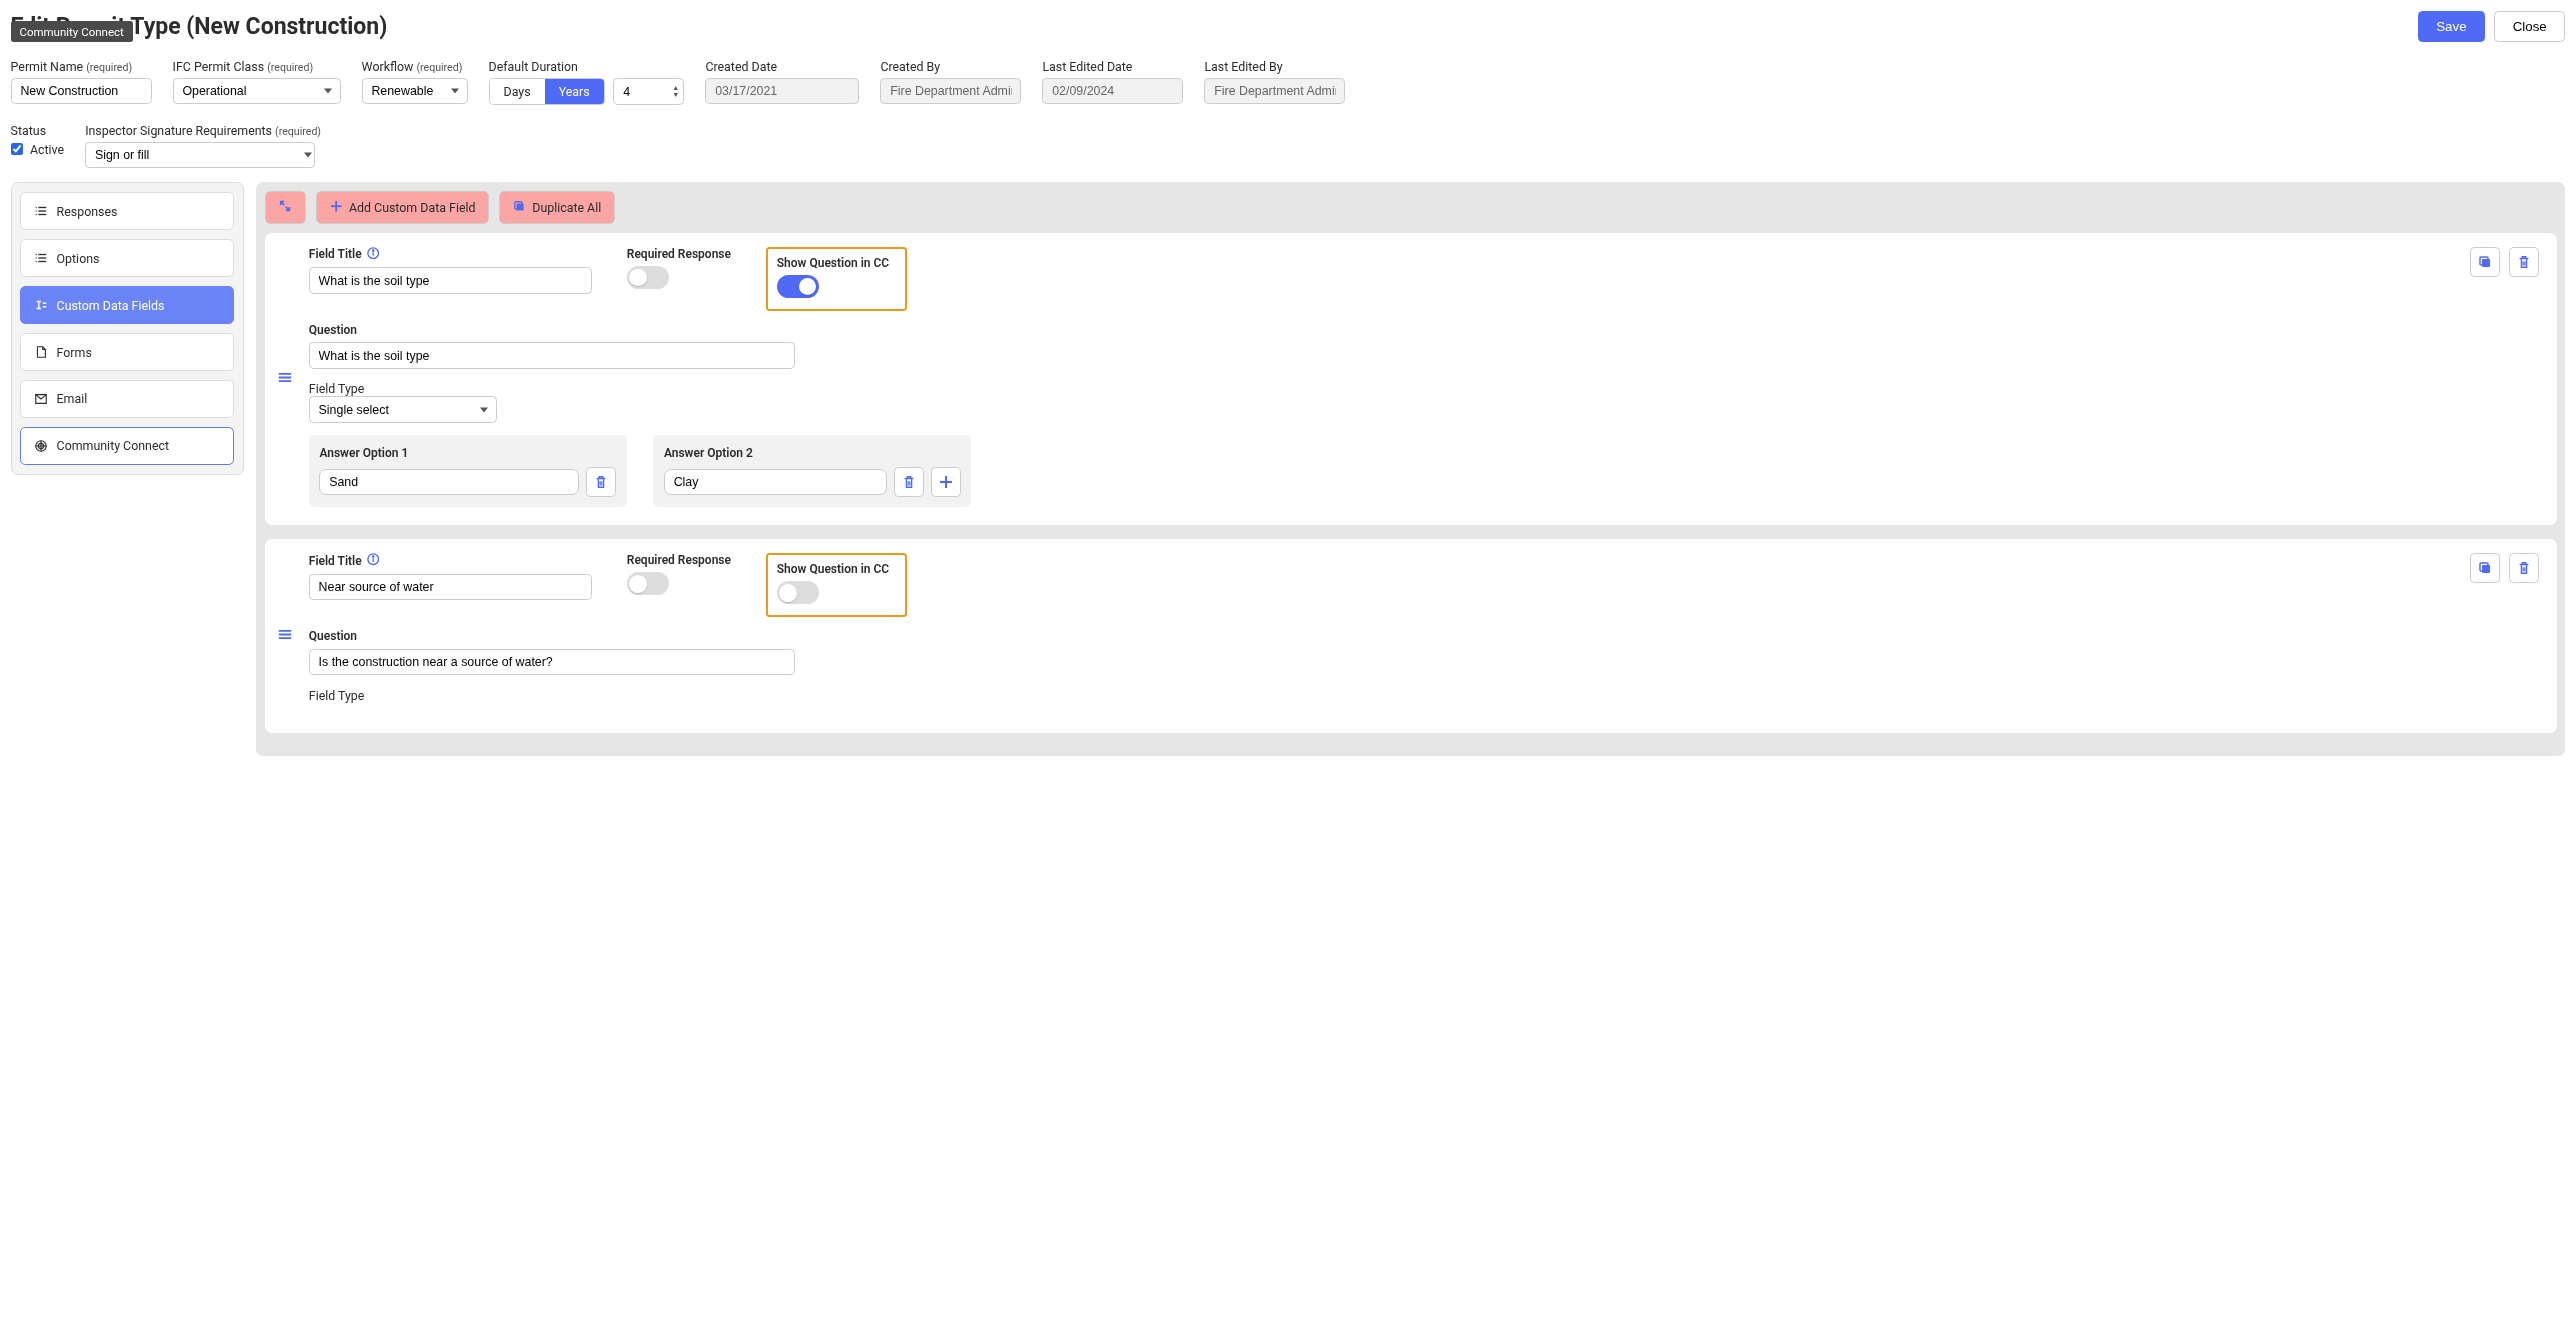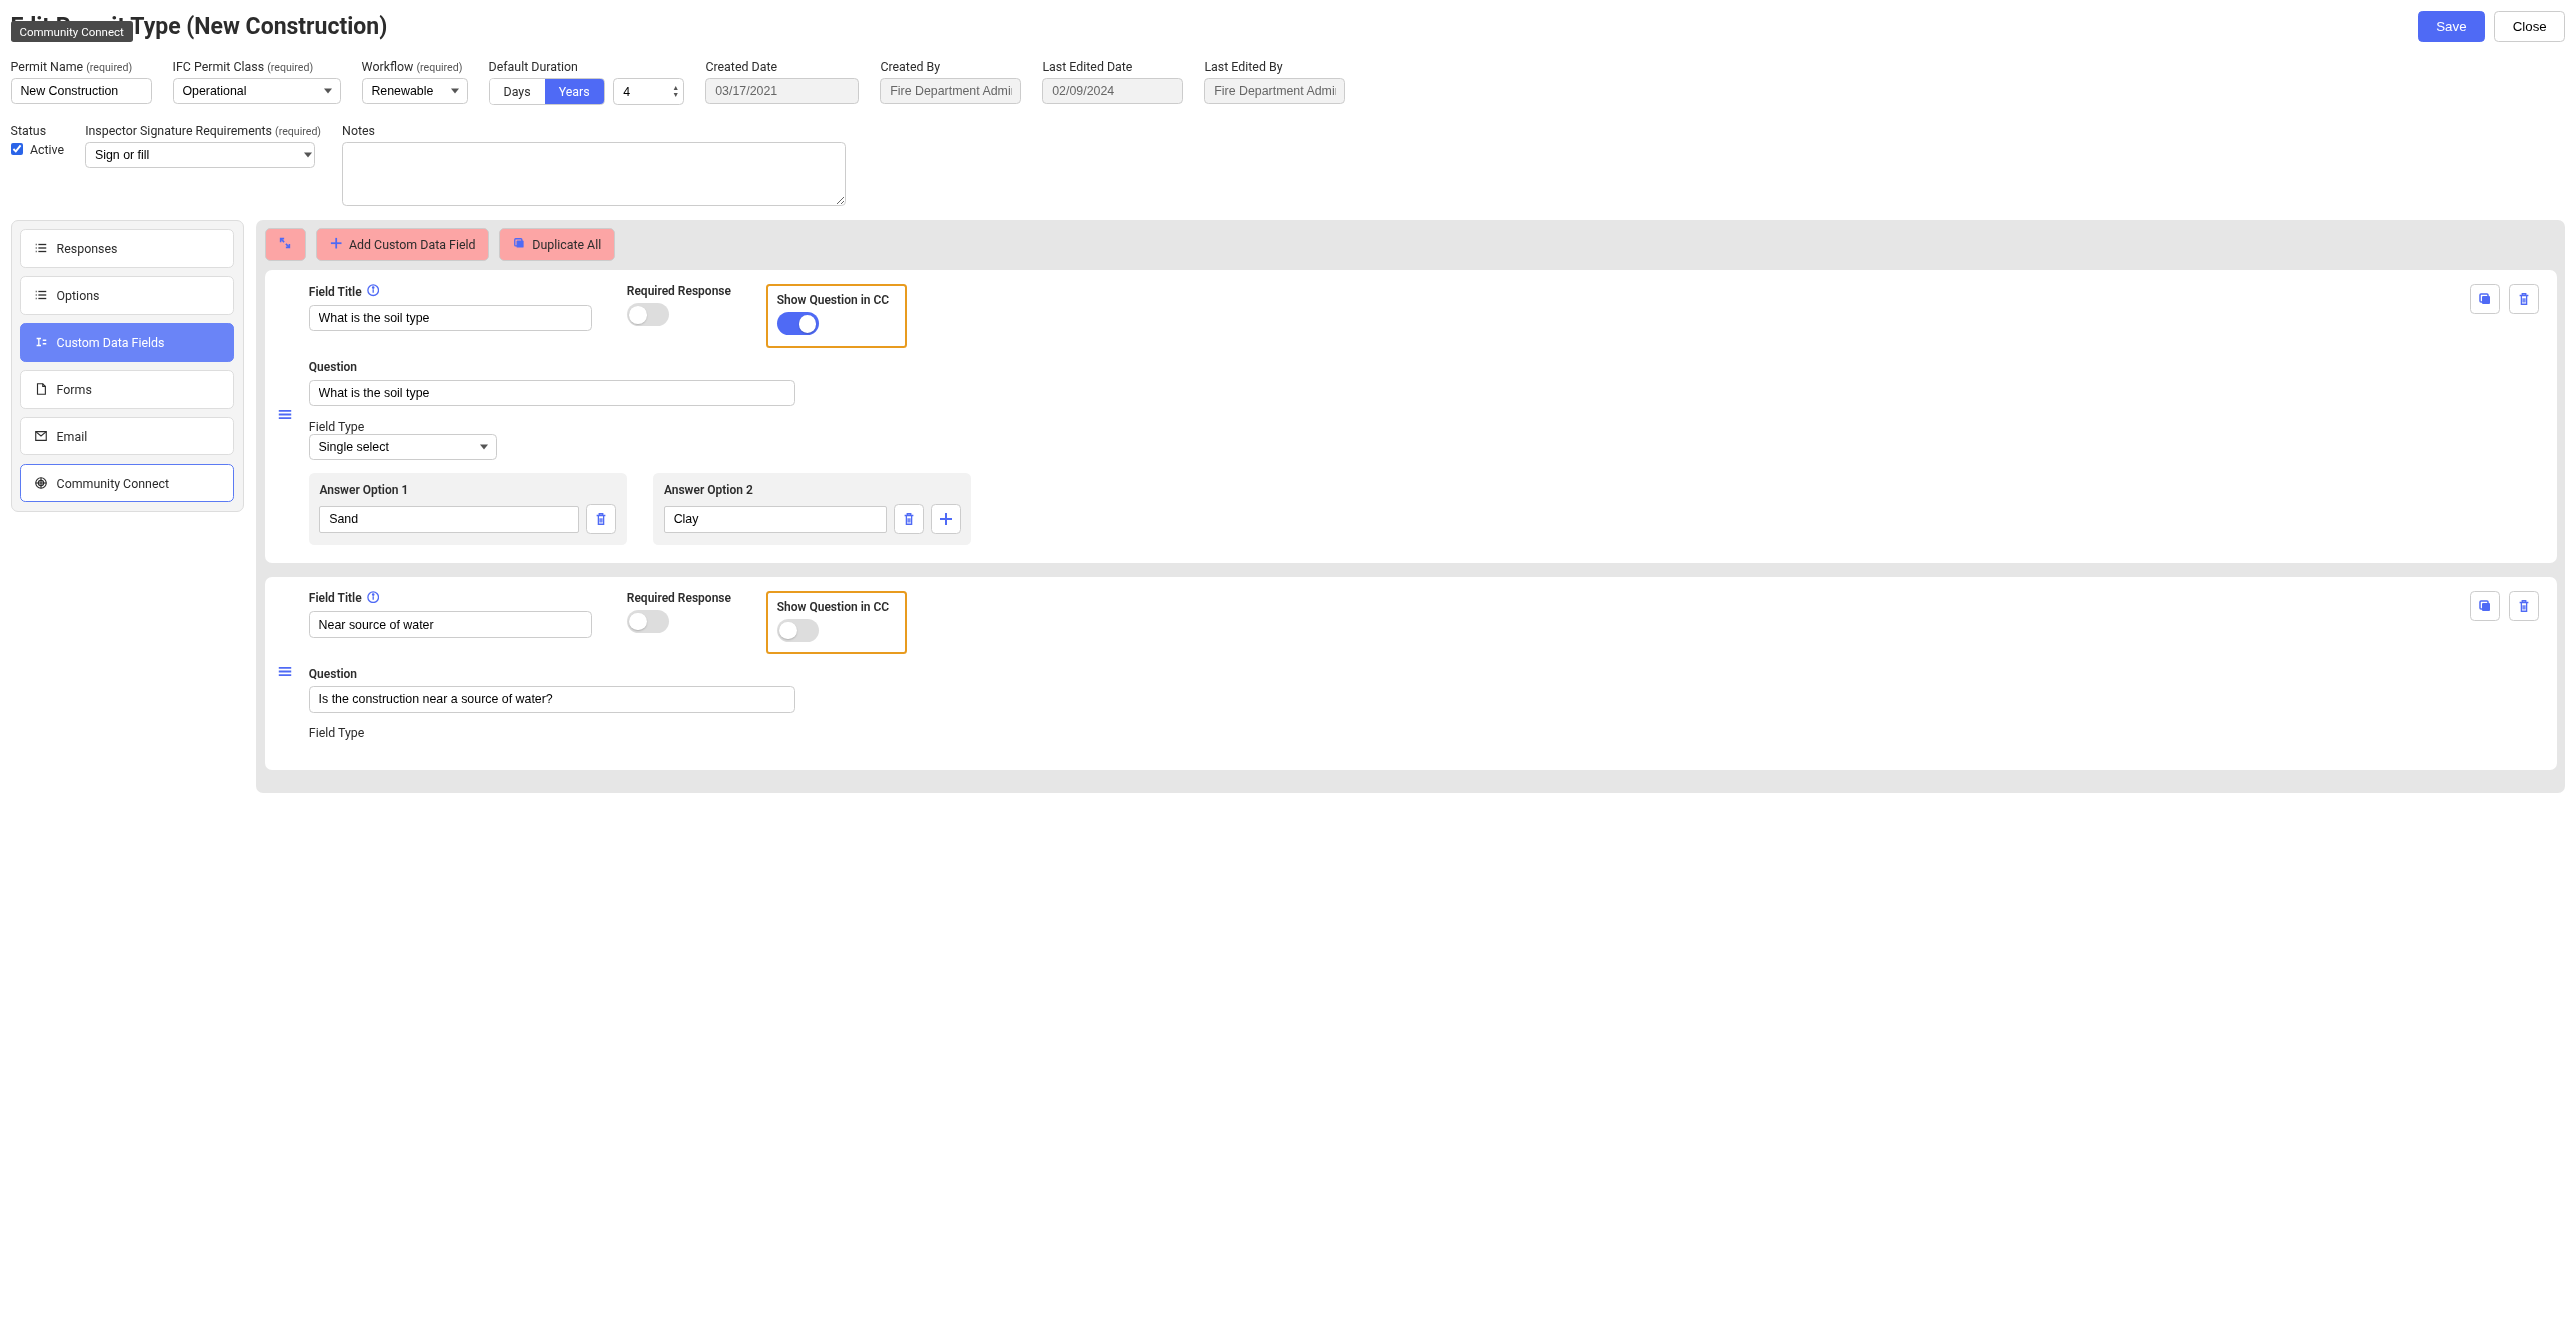--- a/index.html
+++ b/index.html
@@ -197,21 +197,21 @@
 
 .ft-block { margin-bottom: 12.4px; }
 .ft-select-wrap { width: 188px; }
 
 .options-row { display: flex; gap: 26.5px; }
 .opt-card {
   background: #f2f2f2; border-radius: 5.3px; padding: 10.6px; width: 318px;
 }
 .opt-card .opt-label { font-weight: 600; font-size: 12px; margin-bottom: 7px; }
 .opt-inner { display: flex; gap: 7px; align-items: center; }
-.opt-input { border: 0.9px solid #ccc; border-radius: 2px; padding: 5.3px 8.8px; font-size: 12.4px; flex: 1; background: #fff; }
+.opt-input { border: 0.9px solid #ccc; border-radius: 7px; padding: 5.3px 8.8px; font-size: 12.4px; flex: 1; background: #fff; }
 </style>
 </head>
 <body>
 
 <div class="tooltip-chip">Community Connect</div>
 
 <div class="header-row">
   <h1 class="page-title">Edit Permit Type (New Construction)</h1>
   <div class="header-actions">
     <button class="btn btn-primary">Save</button>
@@ -270,24 +270,20 @@
   <div class="form-field">
     <span class="field-label">Status</span>
     <div class="status-block">
       <input type="checkbox" checked="" style="">
       <span>Active</span>
     </div>
   </div>
   <div class="form-field">
     <span class="field-label"><span>Inspector Signature Requirements</span> <span class="req">(required)</span></span>
     <div class="select-wrap"><input class="select-input" style="width: 230px;" readonly="" value="Sign or fill"></div>
-  </div>
-  <div class="form-field">
-    <span class="field-label">Notes</span>
-    <textarea class="textarea-input" style=""></textarea>
   </div>
 </div>
 
 <div class="workspace">
   <div class="sidebar">
     <div class="sidebar-item">
       <span class="sb-icon">
           <svg viewBox="0 0 16 16" fill="none" stroke="currentColor" stroke-width="1.5">
             <line x1="2" y1="4" x2="3" y2="4"></line>
             <line x1="5" y1="4" x2="14" y2="4"></line>

